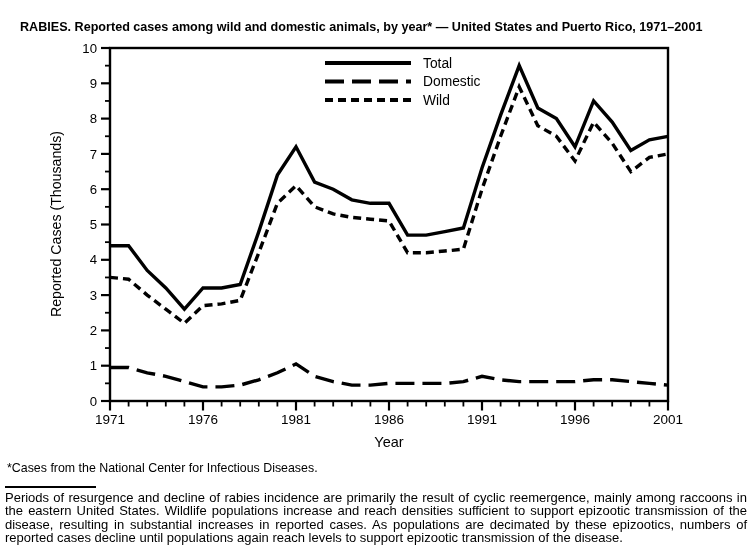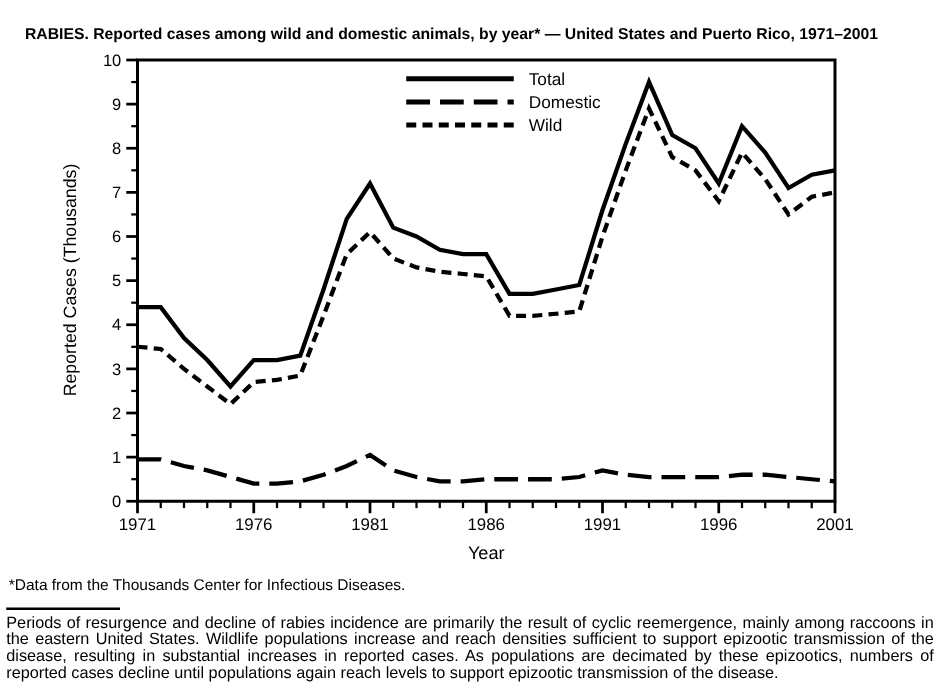--- a/index.html
+++ b/index.html
@@ -126,16 +126,16 @@
         <g>
           <line x1="325" x2="411" y1="100" y2="100" stroke="#000000" stroke-width="4" stroke-dasharray="8,5"></line>
           <text x="423" y="104.8" font-size="13.8px" font-family="&quot;Liberation Sans&quot;, sans-serif">Wild</text>
         </g>
       </g>
       <polyline points="110.0,245.7 128.6,245.7 147.2,270.4 165.8,288.0 184.4,309.2 203.0,288.0 221.6,288.0 240.2,284.5 258.8,231.6 277.4,175.1 296.0,146.8 314.6,182.1 333.2,189.2 351.8,199.8 370.4,203.3 389.0,203.3 407.6,235.1 426.2,235.1 444.8,231.6 463.4,228.0 482.0,168.0 500.6,115.1 519.2,65.6 537.8,108.0 556.4,118.6 575.0,146.8 593.6,100.9 612.2,122.1 630.8,150.4 649.4,139.8 668.0,136.3" fill="none" stroke="#000000" stroke-width="3.4" stroke-linejoin="miter"></polyline>
       <polyline points="110.0,367.5 128.6,367.5 147.2,372.8 165.8,376.3 184.4,381.6 203.0,386.9 221.6,386.9 240.2,385.1 258.8,379.8 277.4,372.8 296.0,363.9 314.6,376.3 333.2,381.6 351.8,385.1 370.4,385.1 389.0,383.4 407.6,383.4 426.2,383.4 444.8,383.4 463.4,381.6 482.0,376.3 500.6,379.8 519.2,381.6 537.8,381.6 556.4,381.6 575.0,381.6 593.6,379.8 612.2,379.8 630.8,381.6 649.4,383.4 668.0,385.1" fill="none" stroke="#000000" stroke-width="3.4" stroke-linejoin="miter" stroke-dasharray="19,8"></polyline>
       <polyline points="110.0,277.4 128.6,279.2 147.2,295.1 165.8,309.2 184.4,323.3 203.0,305.7 221.6,303.9 240.2,300.4 258.8,252.7 277.4,203.3 296.0,185.7 314.6,206.8 333.2,213.9 351.8,217.4 370.4,219.2 389.0,221.0 407.6,252.7 426.2,252.7 444.8,251.0 463.4,249.2 482.0,189.2 500.6,136.3 519.2,86.8 537.8,125.7 556.4,136.3 575.0,161.0 593.6,122.1 612.2,143.3 630.8,171.6 649.4,157.4 668.0,153.9" fill="none" stroke="#000000" stroke-width="3.4" stroke-linejoin="miter" stroke-dasharray="8,5"></polyline>
     </svg>
 
-  <p class="footnote">*Data from the Thousands Center for Infectious Diseases.</p>
+  <p class="footnote">*Cases from the National Center for Infectious Diseases.</p>
   <hr class="foot-rule">
   <p class="caption">Periods of resurgence and decline of rabies incidence are primarily the result of cyclic reemergence, mainly among raccoons in the eastern United States. Wildlife populations increase and reach densities sufficient to support epizootic transmission of the disease, resulting in substantial increases in reported cases. As populations are decimated by these epizootics, numbers of reported cases decline until populations again reach levels to support epizootic transmission of the disease.</p>
 </div>
 
 </body></html>

